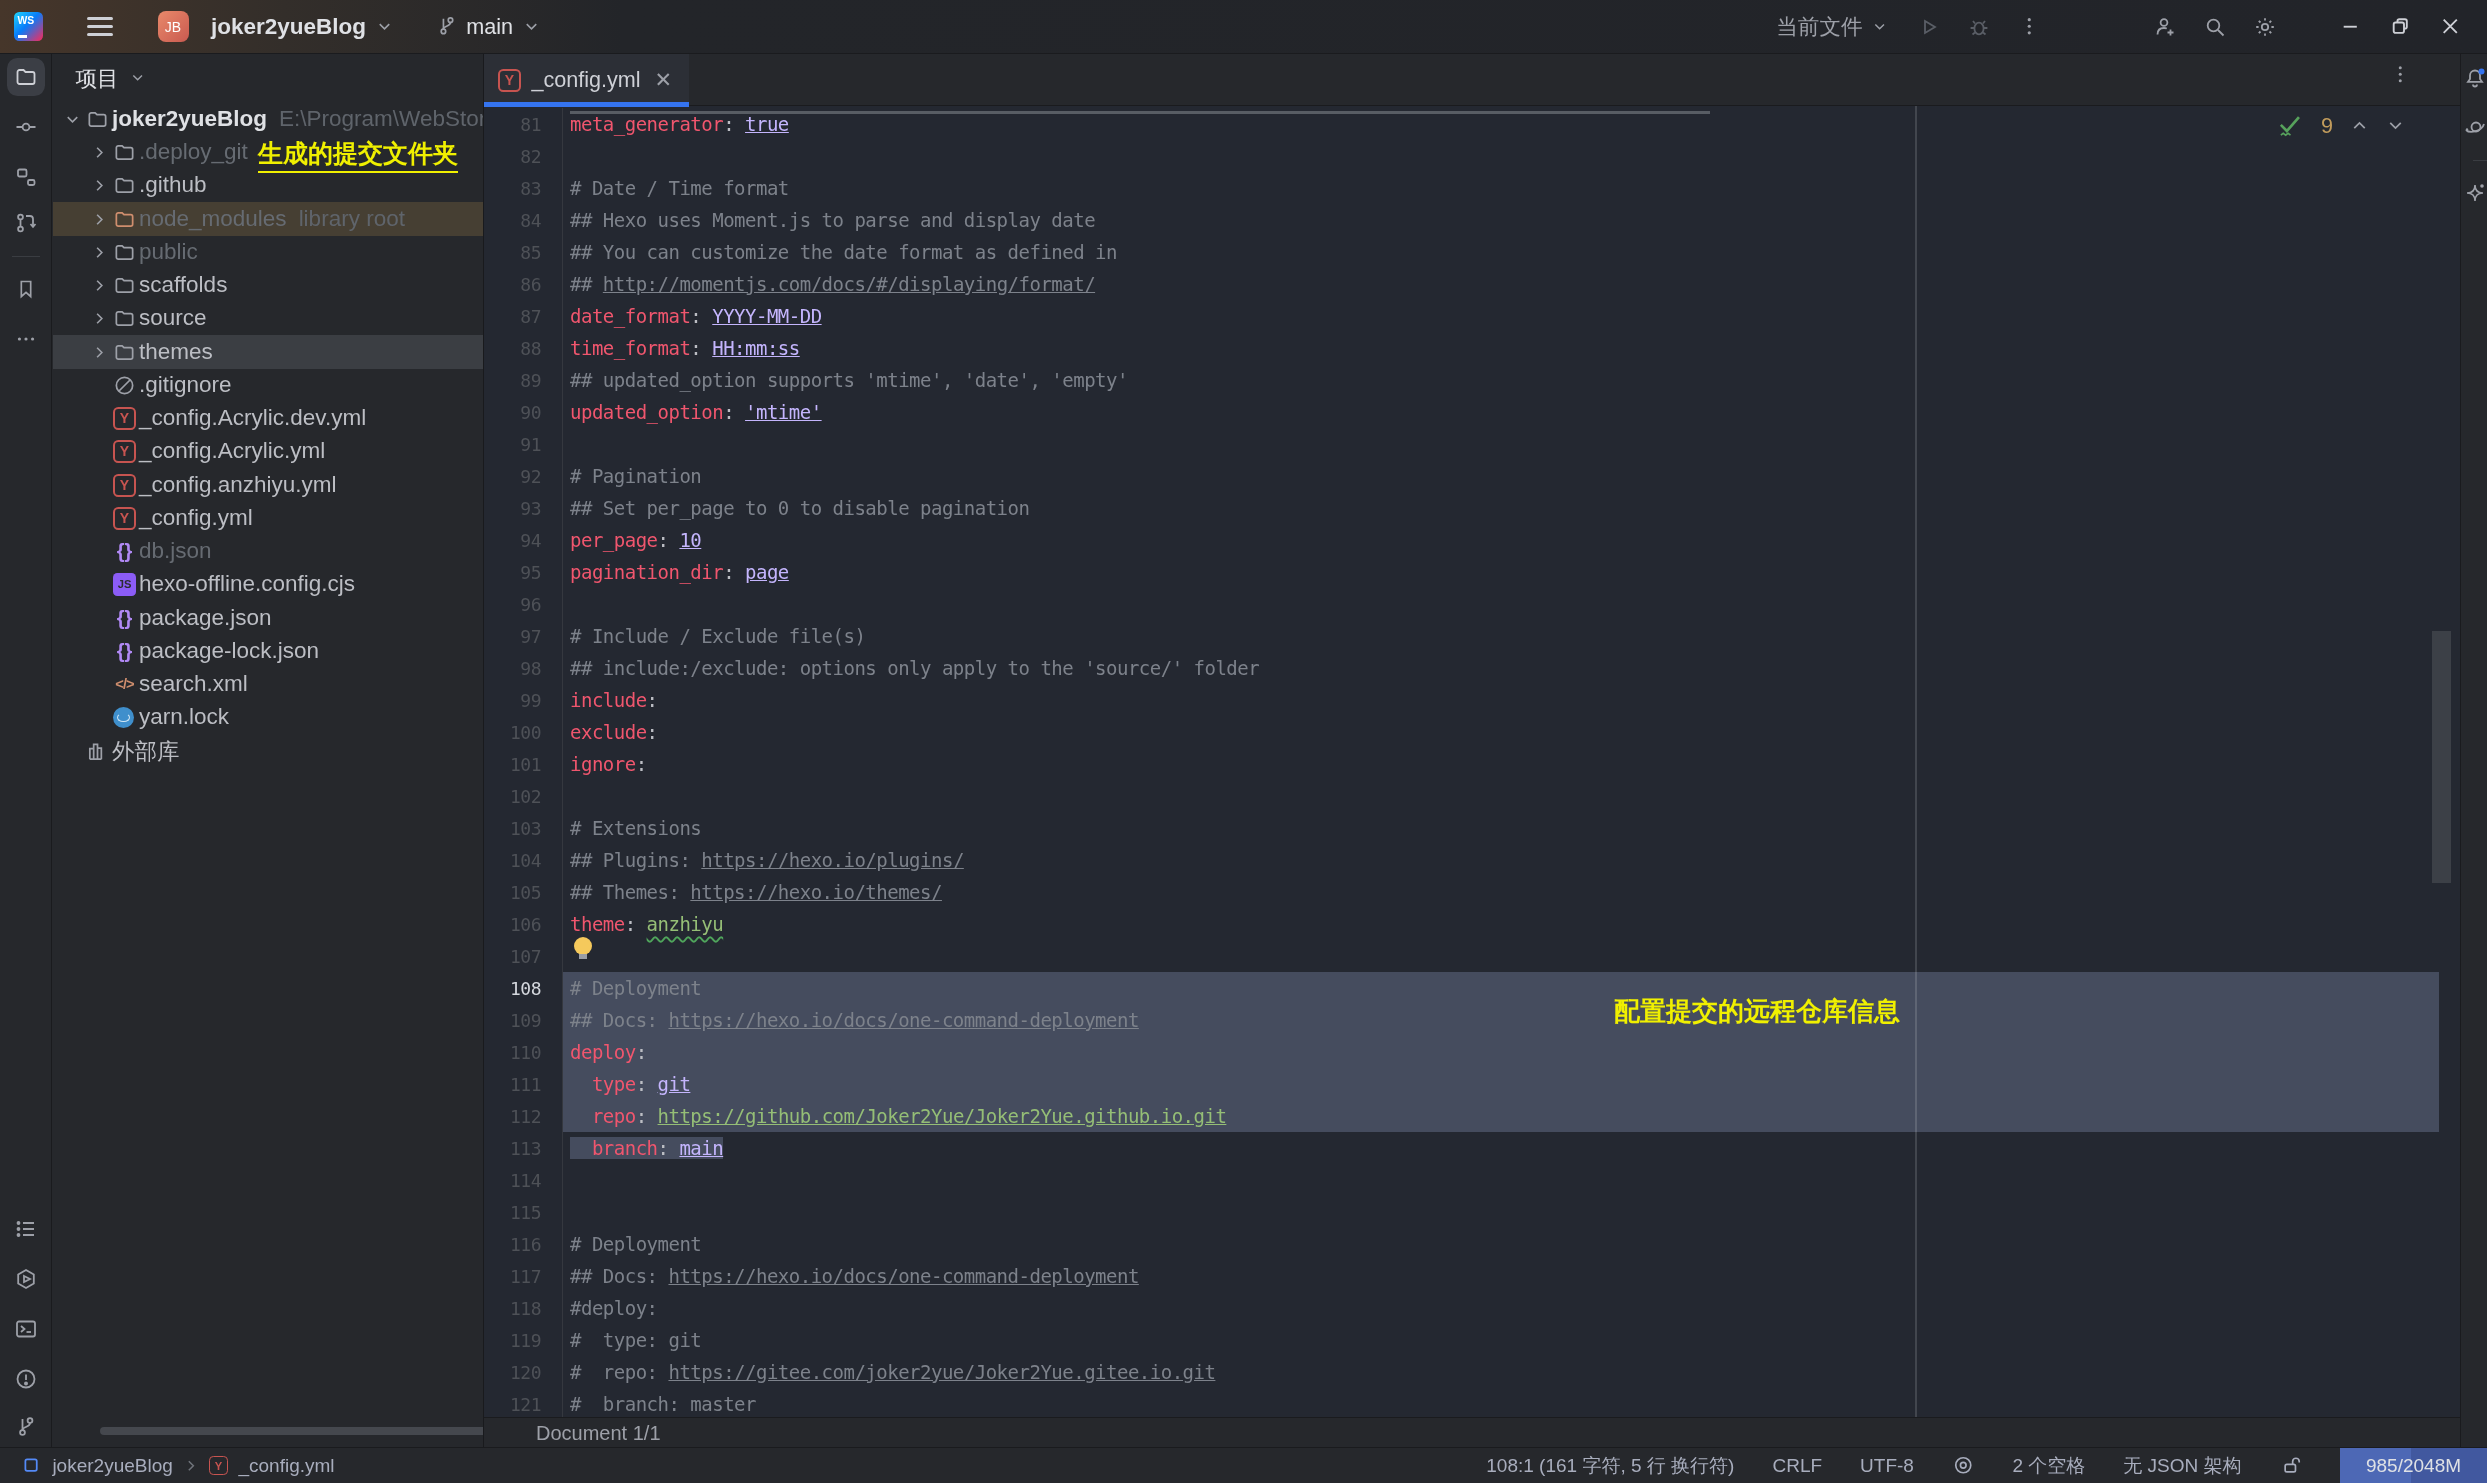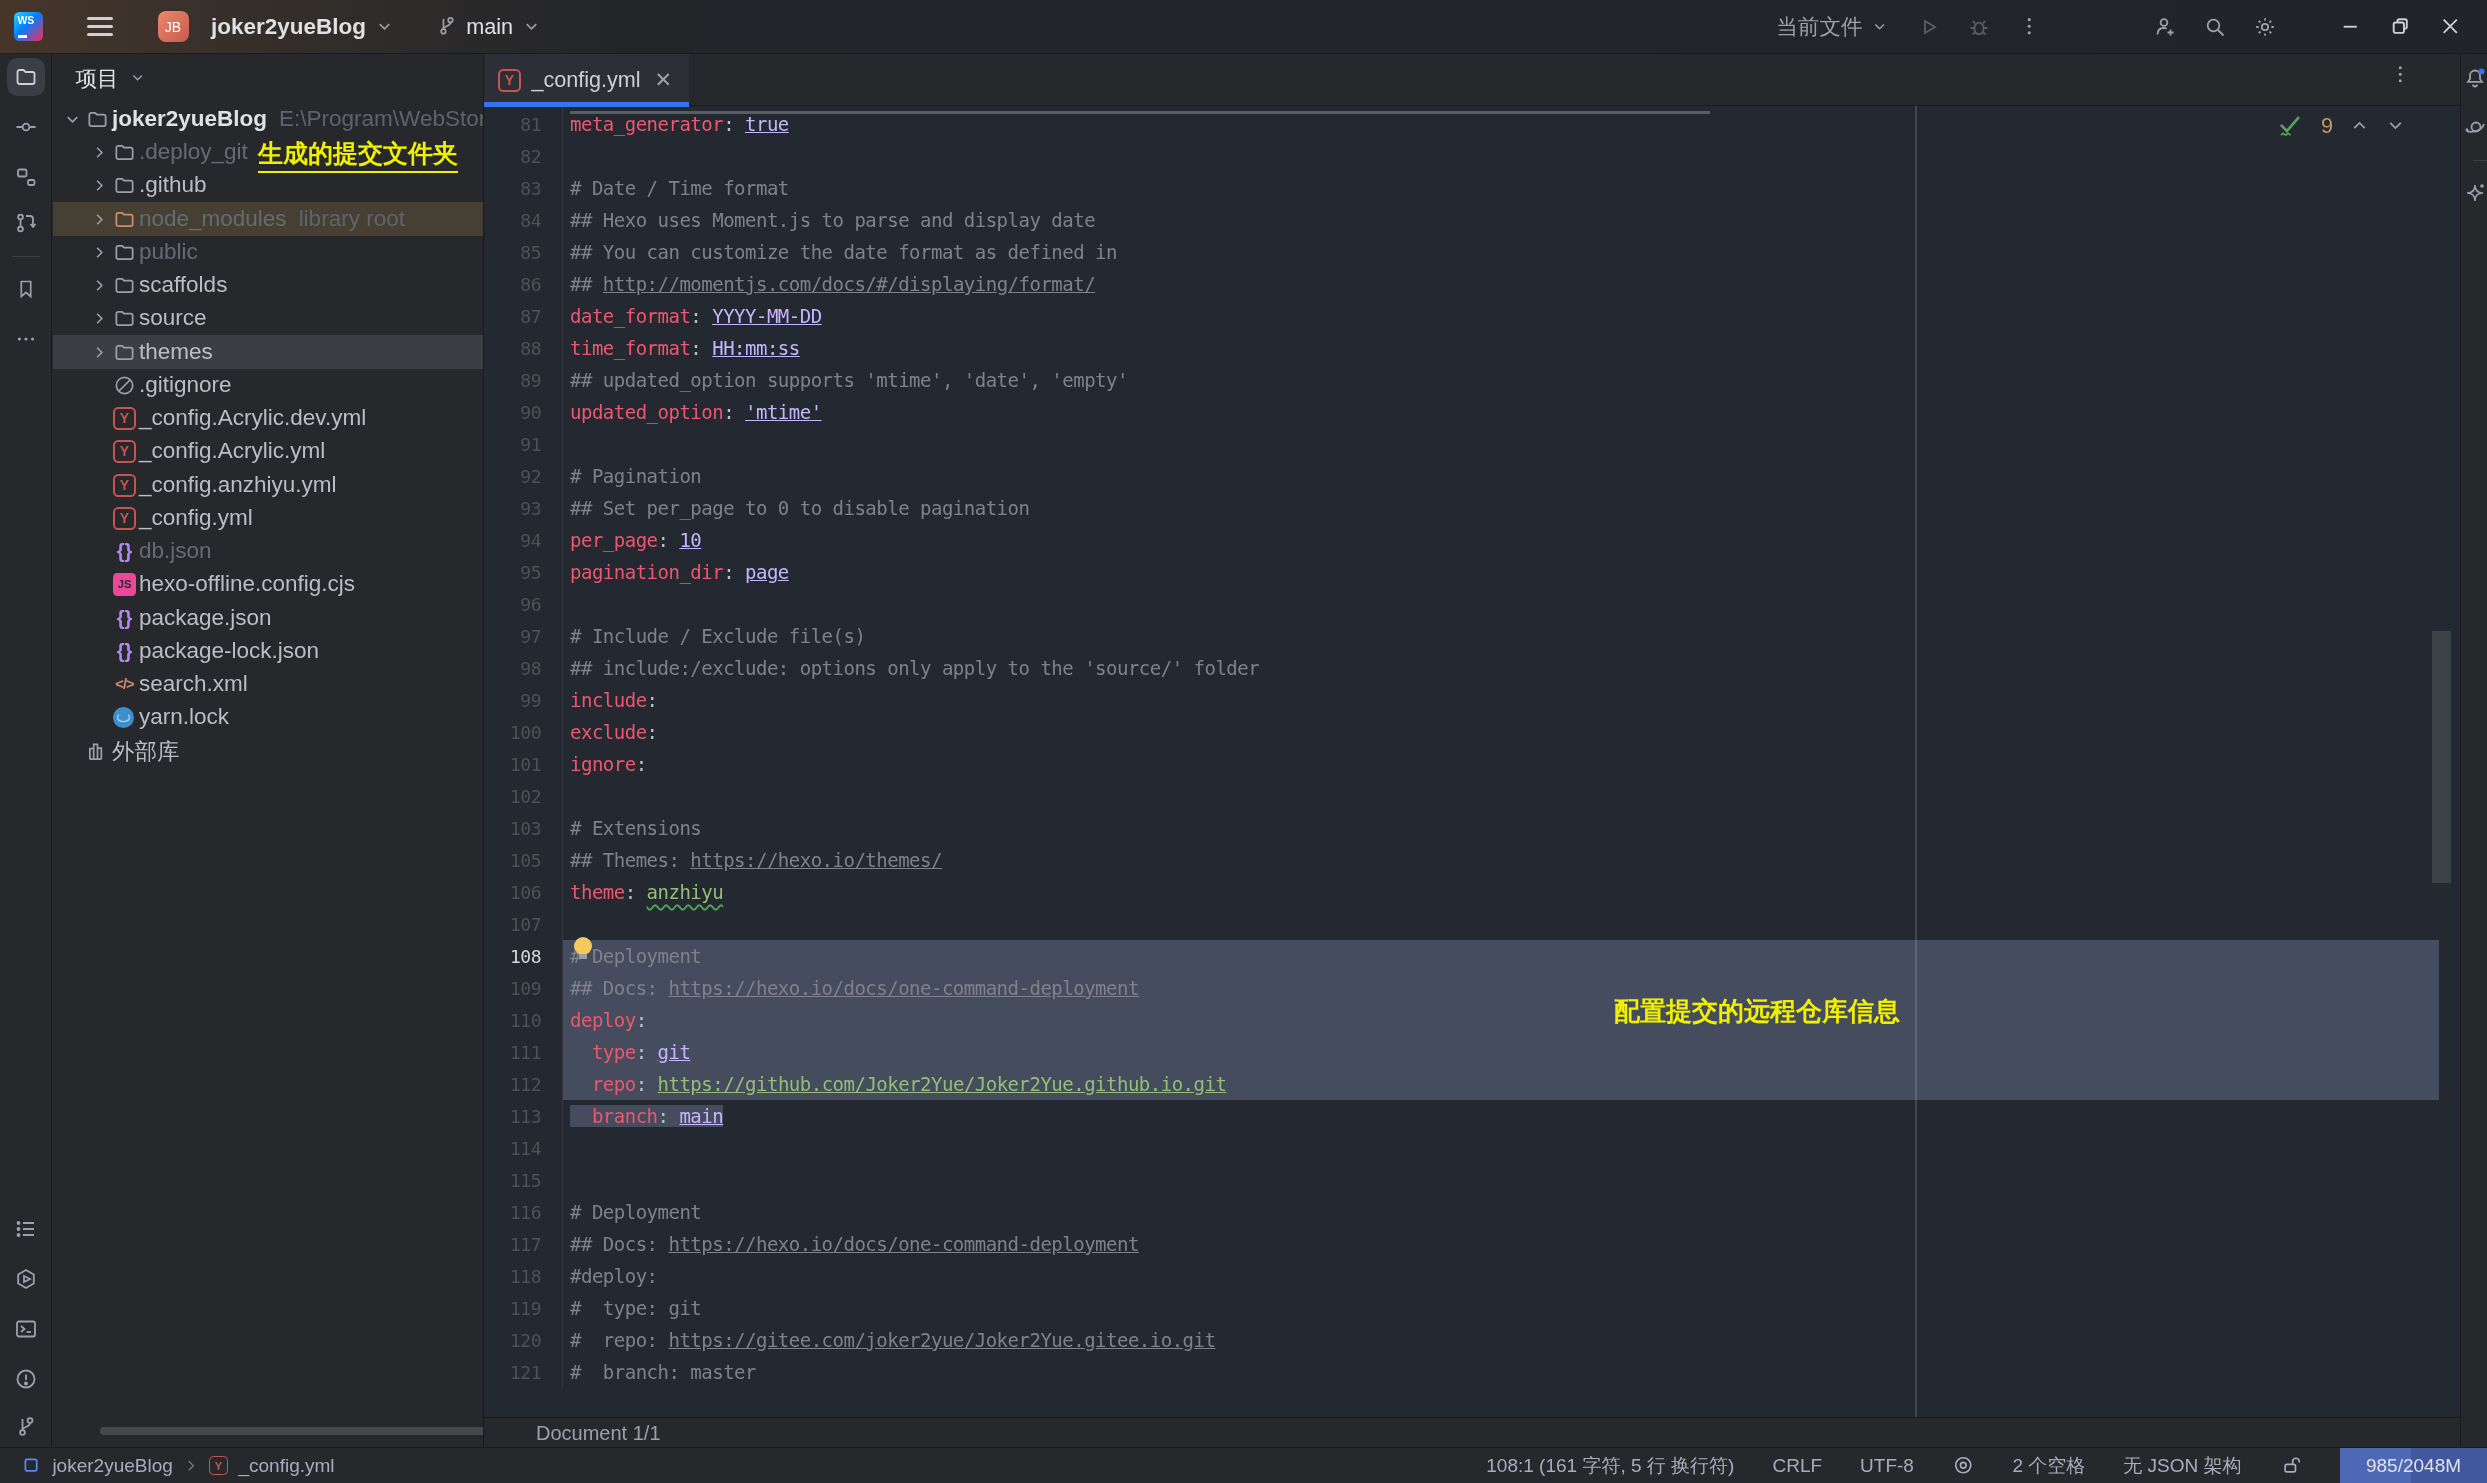--- a/index.html
+++ b/index.html
@@ -49,21 +49,21 @@
   .trow .fic  { position:absolute; }
   .trow .lbl  { position:absolute; }
   .t-dim { color:#666b72; }
   .t-bold { color:#dfe1e5; font-weight:bold; }
   .t-extra { color:#5f646b; margin-left:12px; font-weight:normal; }
   .bg-brown { background:#463f33; }
   .bg-gray  { background:#3b3e43; }
   .ficon-box { width:23px; height:23px; border-radius:5.2px; display:flex; align-items:center; justify-content:center;
     font-weight:bold; }
   .yml-ic { border:2.2px solid #c75450; color:#c75450; font-size:14px; }
-  .js-ic  { background:#ec4899; color:#2b2d30; font-size:11.2px; border-radius:4.3px; }
+  .js-ic  { background:#8b5cf6; color:#2b2d30; font-size:11.2px; border-radius:4.3px; }
   .json-ic{ color:#b189f5; font-size:20px; font-weight:bold; }
   .xml-ic { color:#cf8e6e; font-size:14.7px; letter-spacing:-0.9px; }
   .yarn-ic{ width:21px; height:21px; border-radius:50%; background:#3f8fcc; position:relative; }
   .yarn-ic::after{ content:""; position:absolute; left:4.3px; top:6px; width:11.2px; height:7.8px;
     border:1.7px solid #cfe6f5; border-radius:50%; border-top-color:transparent; }
   #tree-annot { position:absolute; left:205px; top:83px; color:#f0f000; font-size:25px; font-weight:700;
     border-bottom:2.6px solid #f0f000; padding-bottom:0.9px; z-index:5; }
   #tree-hscroll { position:absolute; left:47px; top:1373px; width:617px; height:7.8px; border-radius:4.3px; background:#45484e; }
 
   
@@ -523,20 +523,21 @@
         <div class="crow"><span class="ln">94</span><span class="ct"><span class="t-k">per_page</span><span>: </span><span class="t-v">10</span></span></div>
         <div class="crow"><span class="ln">95</span><span class="ct"><span class="t-k">pagination_dir</span><span>: </span><span class="t-v">page</span></span></div>
         <div class="crow"><span class="ln">96</span><span class="ct"></span></div>
         <div class="crow"><span class="ln">97</span><span class="ct"><span class="t-c"># Include / Exclude file(s)</span></span></div>
         <div class="crow"><span class="ln">98</span><span class="ct"><span class="t-c">## include:/exclude: options only apply to the 'source/' folder</span></span></div>
         <div class="crow"><span class="ln">99</span><span class="ct"><span class="t-k">include</span><span>:</span></span></div>
         <div class="crow"><span class="ln">100</span><span class="ct"><span class="t-k">exclude</span><span>:</span></span></div>
         <div class="crow"><span class="ln">101</span><span class="ct"><span class="t-k">ignore</span><span>:</span></span></div>
         <div class="crow"><span class="ln">102</span><span class="ct"></span></div>
         <div class="crow"><span class="ln">103</span><span class="ct"><span class="t-c"># Extensions</span></span></div>
+        <div class="crow"><span class="ln">104</span><span class="ct"><span class="t-c">## Plugins: </span><span class="t-lg">https://hexo.io/plugins/</span></span></div>
         <div class="crow"><span class="ln">105</span><span class="ct"><span class="t-c">## Themes: </span><span class="t-lg">https://hexo.io/themes/</span></span></div>
         <div class="crow"><span class="ln">106</span><span class="ct"><span class="t-k">theme</span><span>: </span><span class="t-w">anzhiyu</span></span></div>
         <div class="crow"><span class="ln">107</span><span class="ct"></span></div>
         <div class="crow"><span class="ln on">108</span><span class="ct sf"><span class="t-c"># Deployment</span></span></div>
         <div class="crow"><span class="ln">109</span><span class="ct sf"><span class="t-c">## Docs: </span><span class="t-lg">https://hexo.io/docs/one-command-deployment</span></span></div>
         <div class="crow"><span class="ln">110</span><span class="ct sf"><span class="t-k">deploy</span><span>:</span></span></div>
         <div class="crow"><span class="ln">111</span><span class="ct sf"><span>  </span><span class="t-k">type</span><span>: </span><span class="t-v">git</span></span></div>
         <div class="crow"><span class="ln">112</span><span class="ct sf"><span>  </span><span class="t-k">repo</span><span>: </span><span class="t-lv">https://github.com/Joker2Yue/Joker2Yue.github.io.git</span></span></div>
         <div class="crow"><span class="ln">113</span><span class="ct"><span class="tw"><span>  </span><span class="t-k">branch</span><span>: </span><span class="t-v">main</span></span></span></div>
         <div class="crow"><span class="ln">114</span><span class="ct"></span></div>

